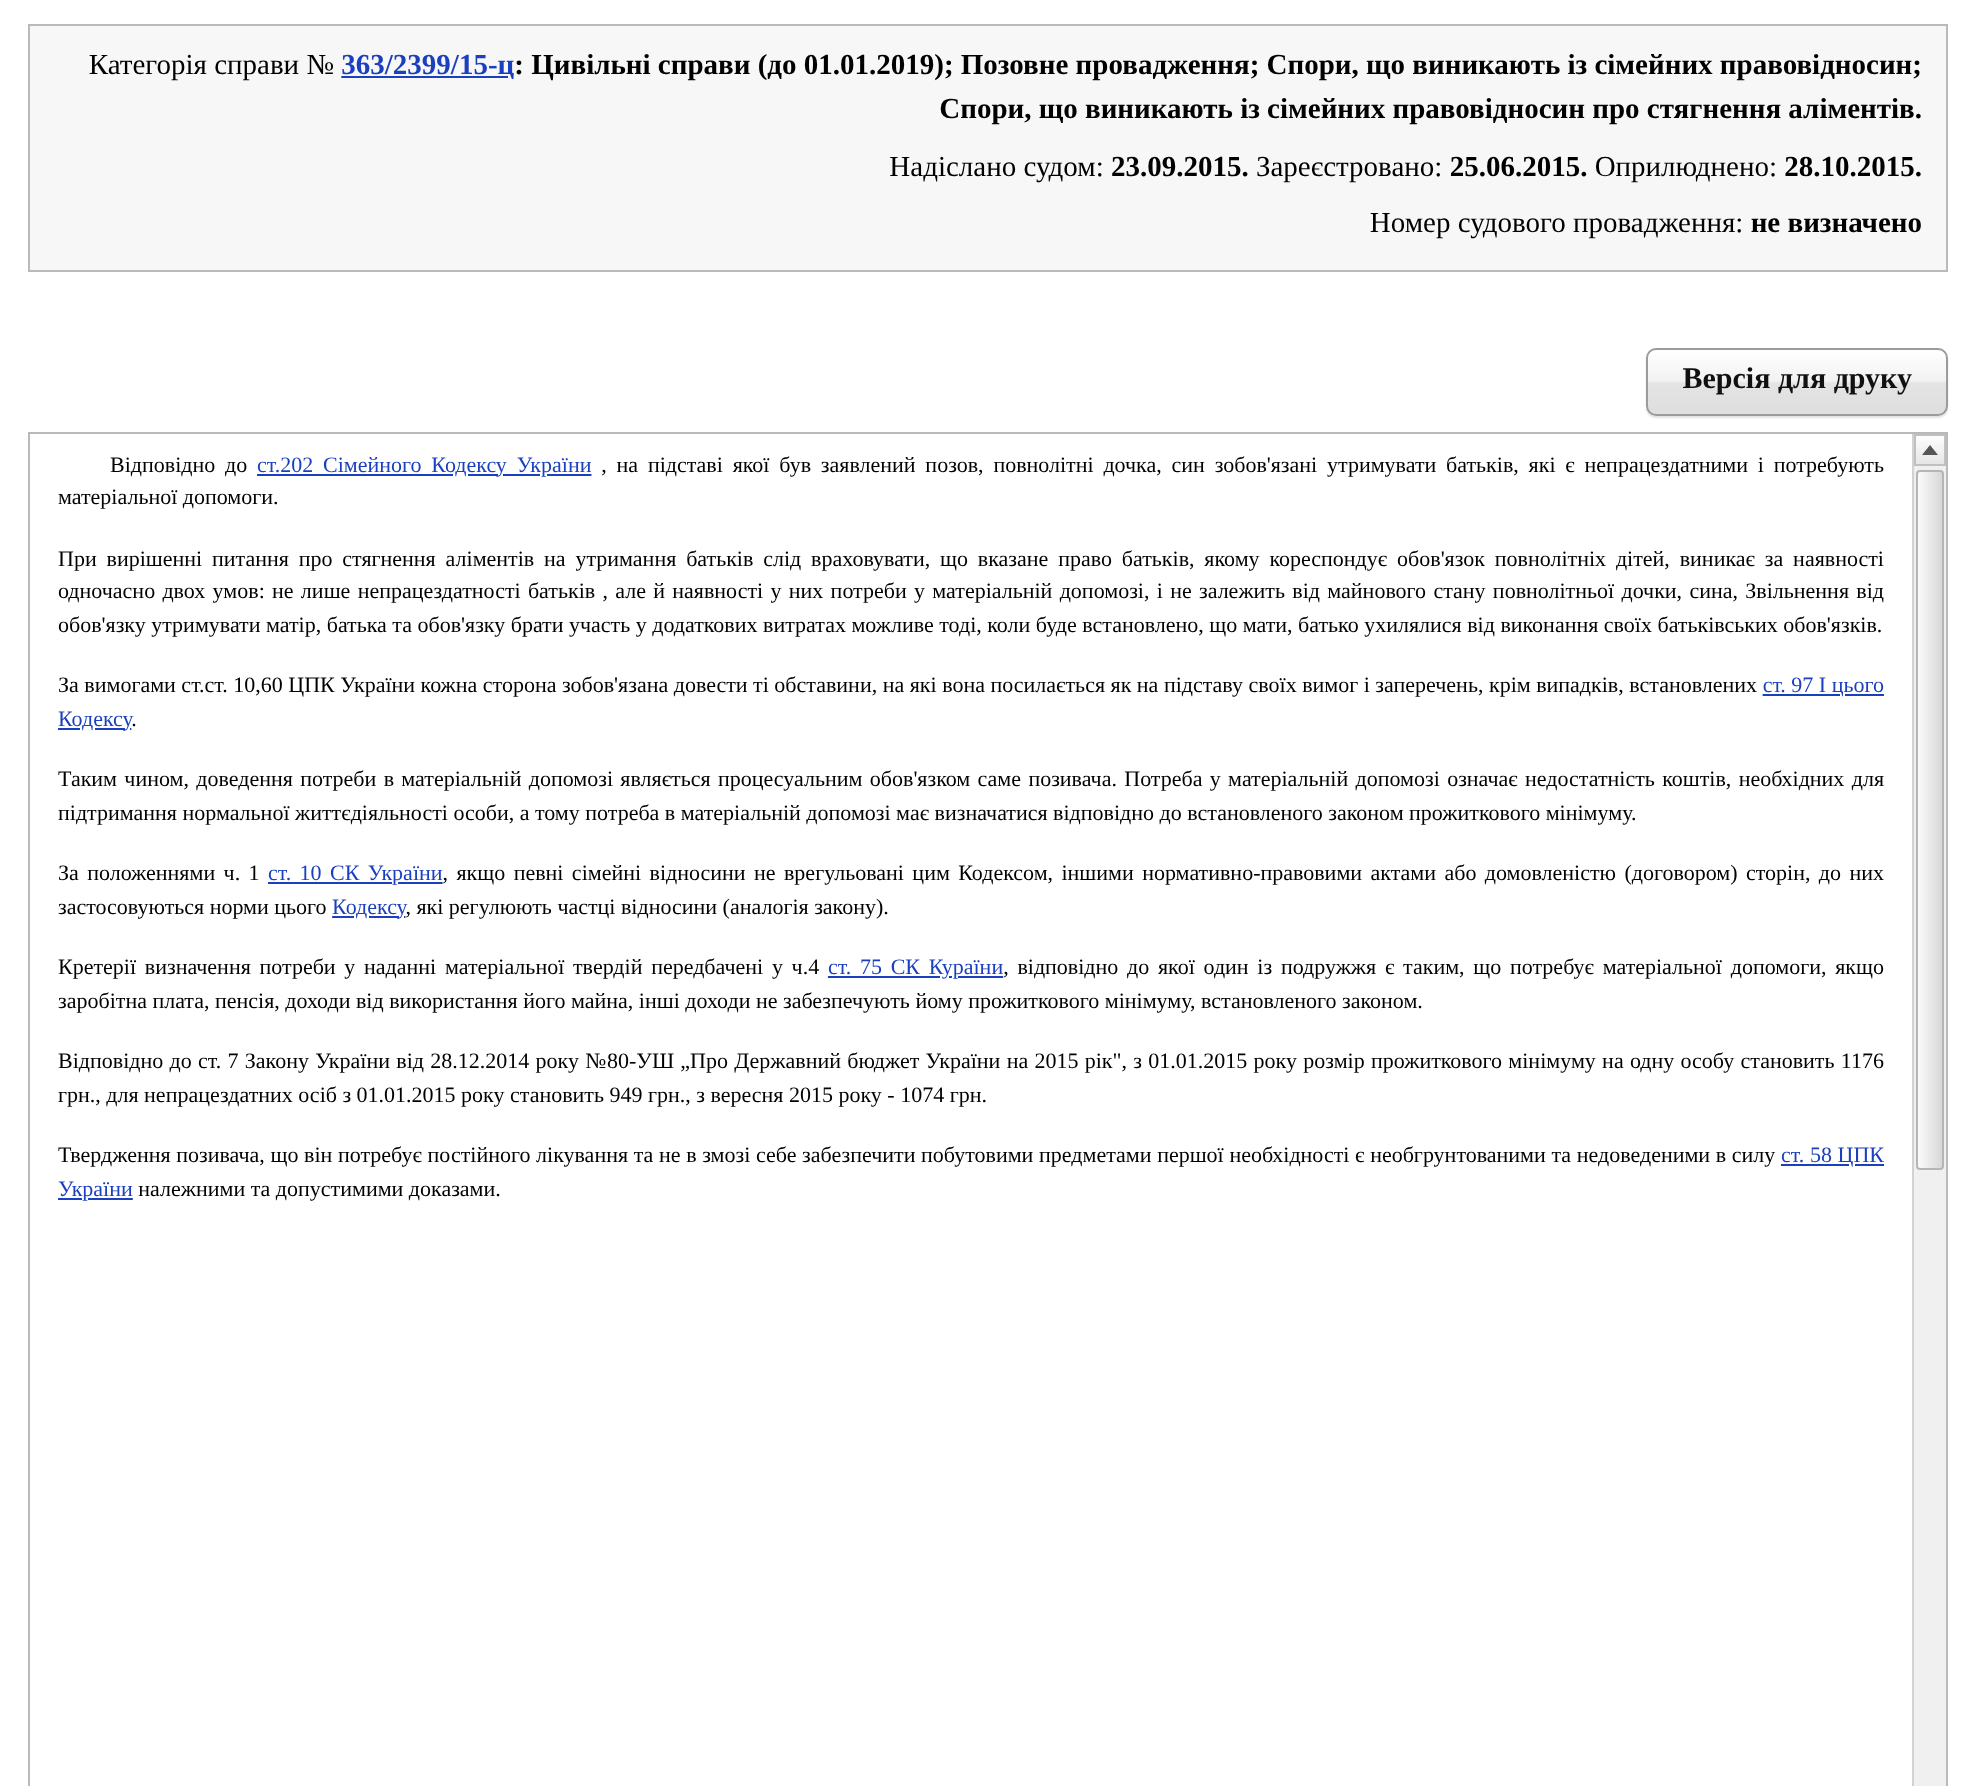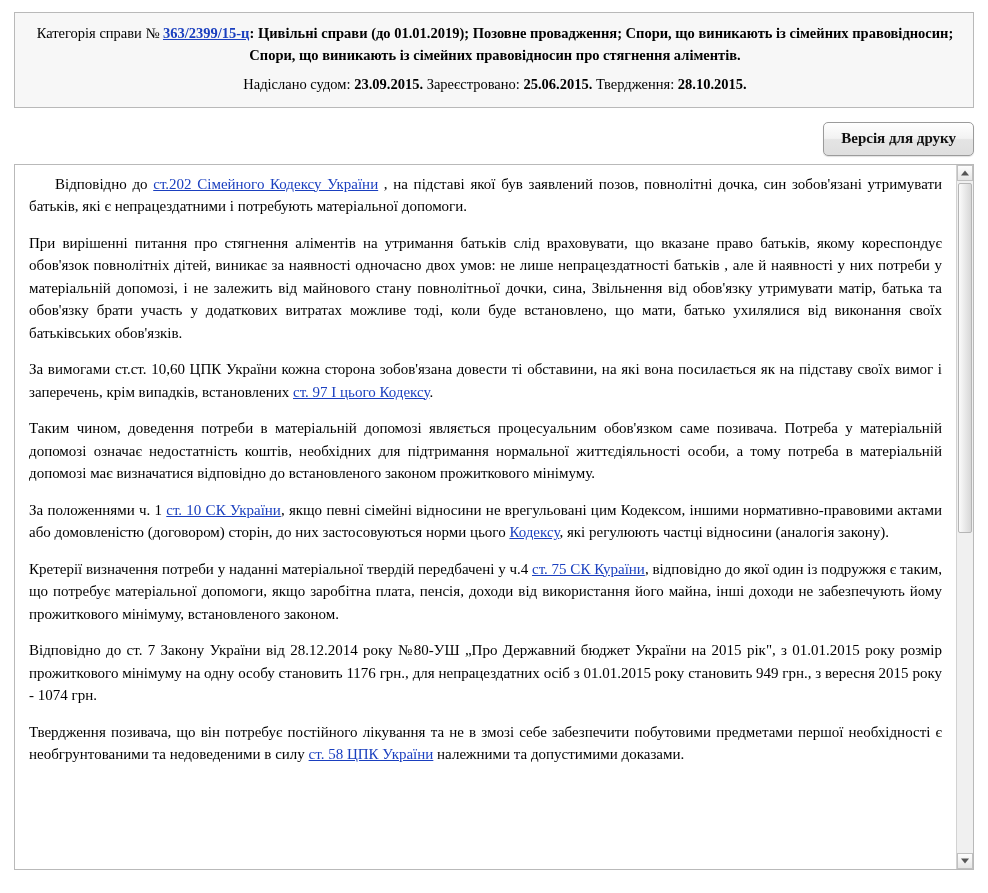--- a/index.html
+++ b/index.html
@@ -26,21 +26,21 @@
   .meta-box {
     border: 1px solid #b9b9b9;
     background: #f7f7f7;
     padding: 10px 12px 12px 14px;
     box-sizing: border-box;
   }
   .meta-line {
     font-size: 14.5px;
     line-height: 1.45;
     margin: 0 0 7px 0;
-    text-align: center;
+    text-align: right;
   }
   .meta-line:last-child { margin-bottom: 0; }
   .meta-strong { font-weight: bold; }
   a.case-link {
     color: #1a3fbf;
     font-weight: bold;
     text-decoration: underline;
   }
   .meta-line.cat { line-height: 1.5; }
   
@@ -53,39 +53,40 @@
     font-family: "Liberation Serif", serif;
     font-size: 15px;
     font-weight: bold;
     color: #111111;
     background: linear-gradient(to bottom, #ffffff 0%, #f2f2f2 48%, #e4e4e4 52%, #dedede 100%);
     border: 1px solid #9b9b9b;
     border-radius: 5px;
     padding: 7px 17px 8px 17px;
     cursor: pointer;
     box-shadow: 0 1px 1px rgba(0,0,0,0.12);
+    margin-top: 24px;
   }
   
   .doc-panel {
     position: relative;
     border: 1px solid #b9b9b9;
     background: #ffffff;
     height: 706px;
     box-sizing: border-box;
     overflow: hidden;
   }
   .doc-scrollarea {
     position: absolute;
     top: 0; left: 0; right: 17px; bottom: 0;
     overflow: hidden;
     padding: 8px 14px 0 14px;
     box-sizing: border-box;
   }
   .para {
-    font-size: 15px;
+    font-size: 11px;
     line-height: 1.5;
     text-align: justify;
     margin: 0 0 14px 0;
   }
   .para.indent { text-indent: 26px; }
   .para a {
     color: #1a3fbf;
     text-decoration: underline;
   }
   
@@ -140,21 +141,24 @@
 </head>
 <body>
 
 <div class="page">
 
   <div class="meta-box">
     <p class="meta-line cat">
       <span>Категорія справи № </span><a class="case-link" href="#">363/2399/15-ц</a><span class="meta-strong">: Цивільні справи (до 01.01.2019); Позовне провадження; Спори, що виникають із сімейних правовідносин; Спори, що виникають із сімейних правовідносин про стягнення аліментів.</span>
     </p>
     <p class="meta-line">
-      <span>Надіслано судом: </span><span class="meta-strong">23.09.2015.</span><span> Зареєстровано: </span><span class="meta-strong">25.06.2015.</span><span> Твердження: </span><span class="meta-strong">28.10.2015.</span>
+      <span>Надіслано судом: </span><span class="meta-strong">23.09.2015.</span><span> Зареєстровано: </span><span class="meta-strong">25.06.2015.</span><span> Оприлюднено: </span><span class="meta-strong">28.10.2015.</span>
+    </p>
+    <p class="meta-line">
+      <span>Номер судового провадження: </span><span class="meta-strong">не визначено</span>
     </p>
   </div>
 
   <div class="print-row">
     <button class="print-btn">Версія для друку</button>
   </div>
 
   <div class="doc-panel">
     <div class="doc-scrollarea" id="doc-body">
         <p class="para indent"><span>Відповідно до </span><a href="#">ст.202 Сімейного Кодексу України</a><span> , на підставі якої був заявлений позов, повнолітні дочка, син зобов'язані утримувати батьків, які є непрацездатними і потребують матеріальної допомоги.</span></p>

